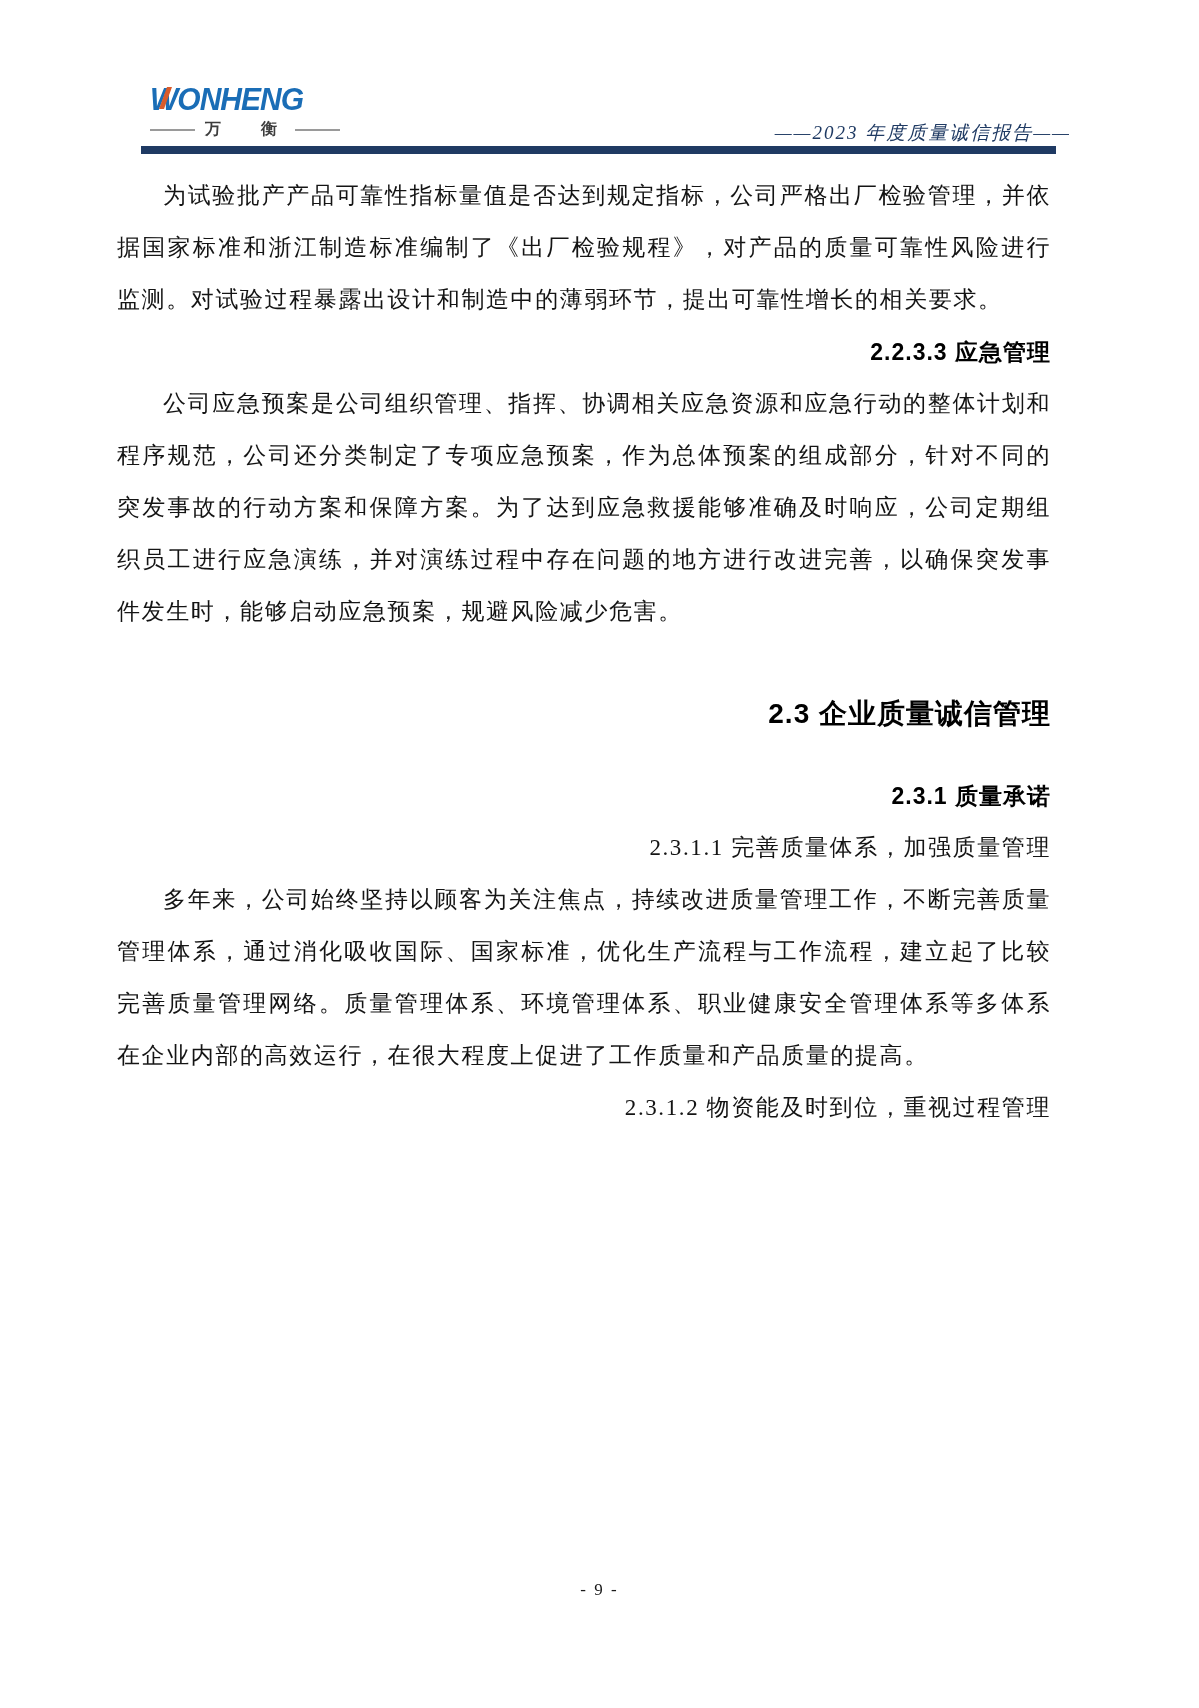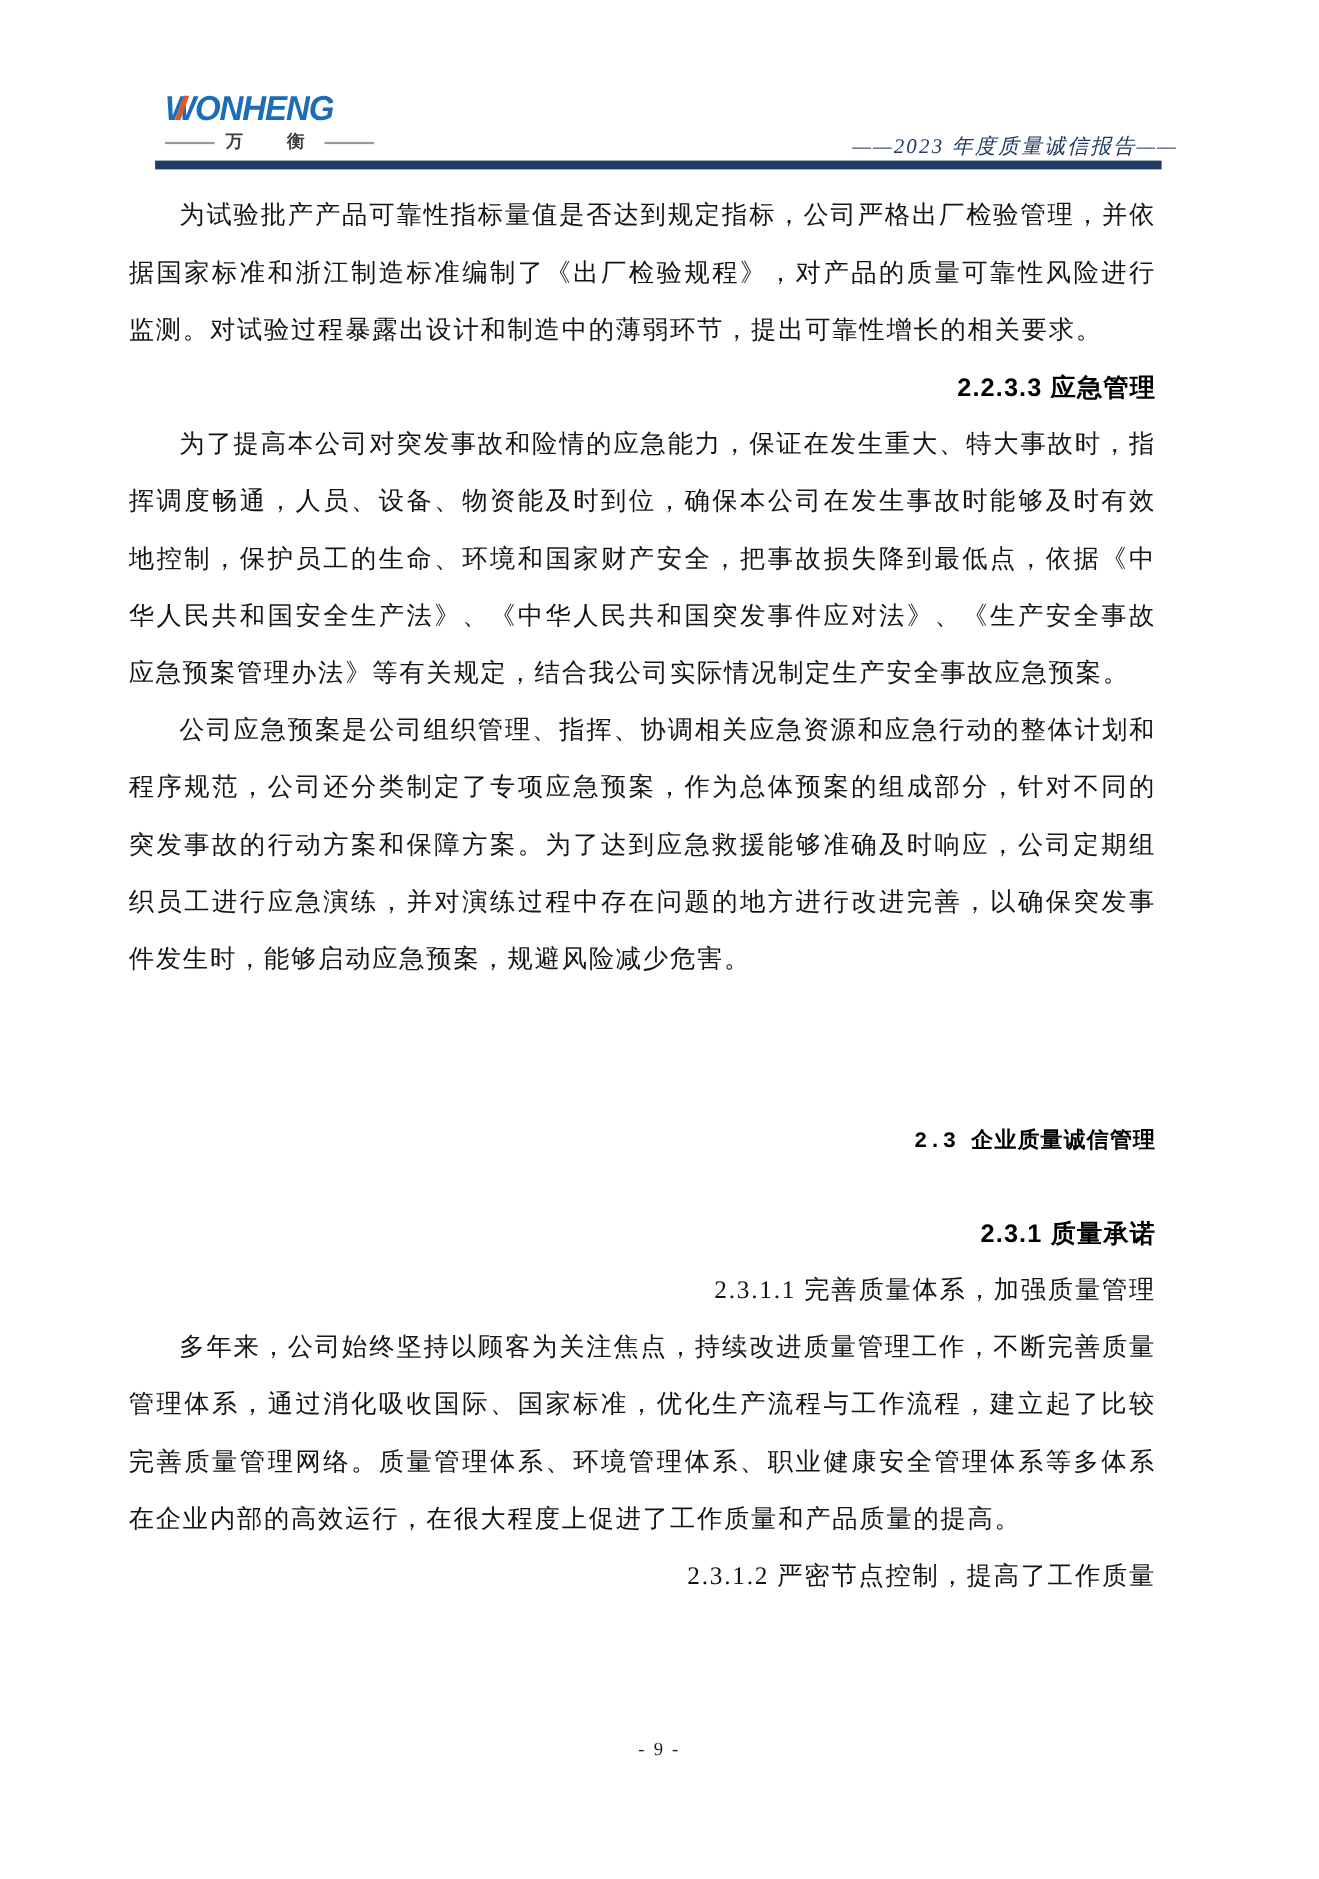--- a/index.html
+++ b/index.html
@@ -89,21 +89,21 @@
   .para { margin: 0; text-align: justify; text-indent: 2em; }
   .para.heading,
   .para.section-heading {
     font-family: "Liberation Sans", "DejaVu Sans", sans-serif;
     font-weight: bold;
     text-indent: 0;
     text-align: right;
     letter-spacing: 1px;
     color: #000;
   }
-  .para.section-heading { margin-top: 115px; font-size: 20px; font-family: Liberation Mono, monospace; }
+  .para.section-heading { margin-top: 50px; font-size: 28px; }
   .para.section-heading + .para.heading { margin-top: 30px; }
   .para.subitem { text-align: right; text-indent: 2em; }
 
   
   .page-footer {
     position: absolute;
     top: 1580px;
     left: 0;
     width: 100%;
     text-align: center;
@@ -128,26 +128,25 @@
       </div>
     </div>
     <div class="report-title">——2023 年度质量诚信报告——</div>
   </div>
 
   <div class="header-bar"></div>
 
   <main class="doc-body">
       <p class="para body">为试验批产产品可靠性指标量值是否达到规定指标，公司严格出厂检验管理，并依据国家标准和浙江制造标准编制了《出厂检验规程》，对产品的质量可靠性风险进行监测。对试验过程暴露出设计和制造中的薄弱环节，提出可靠性增长的相关要求。</p>
       <p class="para heading">2.2.3.3 应急管理</p>
-      <p class="para body">为了提高本公司对突发事故和险情的应急能力，保证在发生重大、特大事故时，指挥调度畅通，人员、设备、物资能及时到位，确保本公司在发生事故时能够及时有效地控制，保护员工的生命、环境和国家财产安全，把事故损失降到最低点，依据《中华人民共和国安全生产法》、《中华人民共和国突发事件应对法》、《生产安全事故应急预案管理办法》等有关规定，结合我公司实际情况制定生产安全事故应急预案。</p>
       <p class="para body">公司应急预案是公司组织管理、指挥、协调相关应急资源和应急行动的整体计划和程序规范，公司还分类制定了专项应急预案，作为总体预案的组成部分，针对不同的突发事故的行动方案和保障方案。为了达到应急救援能够准确及时响应，公司定期组织员工进行应急演练，并对演练过程中存在问题的地方进行改进完善，以确保突发事件发生时，能够启动应急预案，规避风险减少危害。</p>
       <p class="para section-heading">2.3 企业质量诚信管理</p>
       <p class="para heading">2.3.1 质量承诺</p>
       <p class="para subitem">2.3.1.1 完善质量体系，加强质量管理</p>
       <p class="para body">多年来，公司始终坚持以顾客为关注焦点，持续改进质量管理工作，不断完善质量管理体系，通过消化吸收国际、国家标准，优化生产流程与工作流程，建立起了比较完善质量管理网络。质量管理体系、环境管理体系、职业健康安全管理体系等多体系在企业内部的高效运行，在很大程度上促进了工作质量和产品质量的提高。</p>
-      <p class="para subitem">2.3.1.2 严密节点控制，提高了工作质量</p>
+      <p class="para subitem">2.3.1.2 物资能及时到位，重视过程管理</p>
     </main>
 
   <div class="page-footer">
     <span>- 9 -</span>
   </div>
 
 </div>
 
 </body></html>

